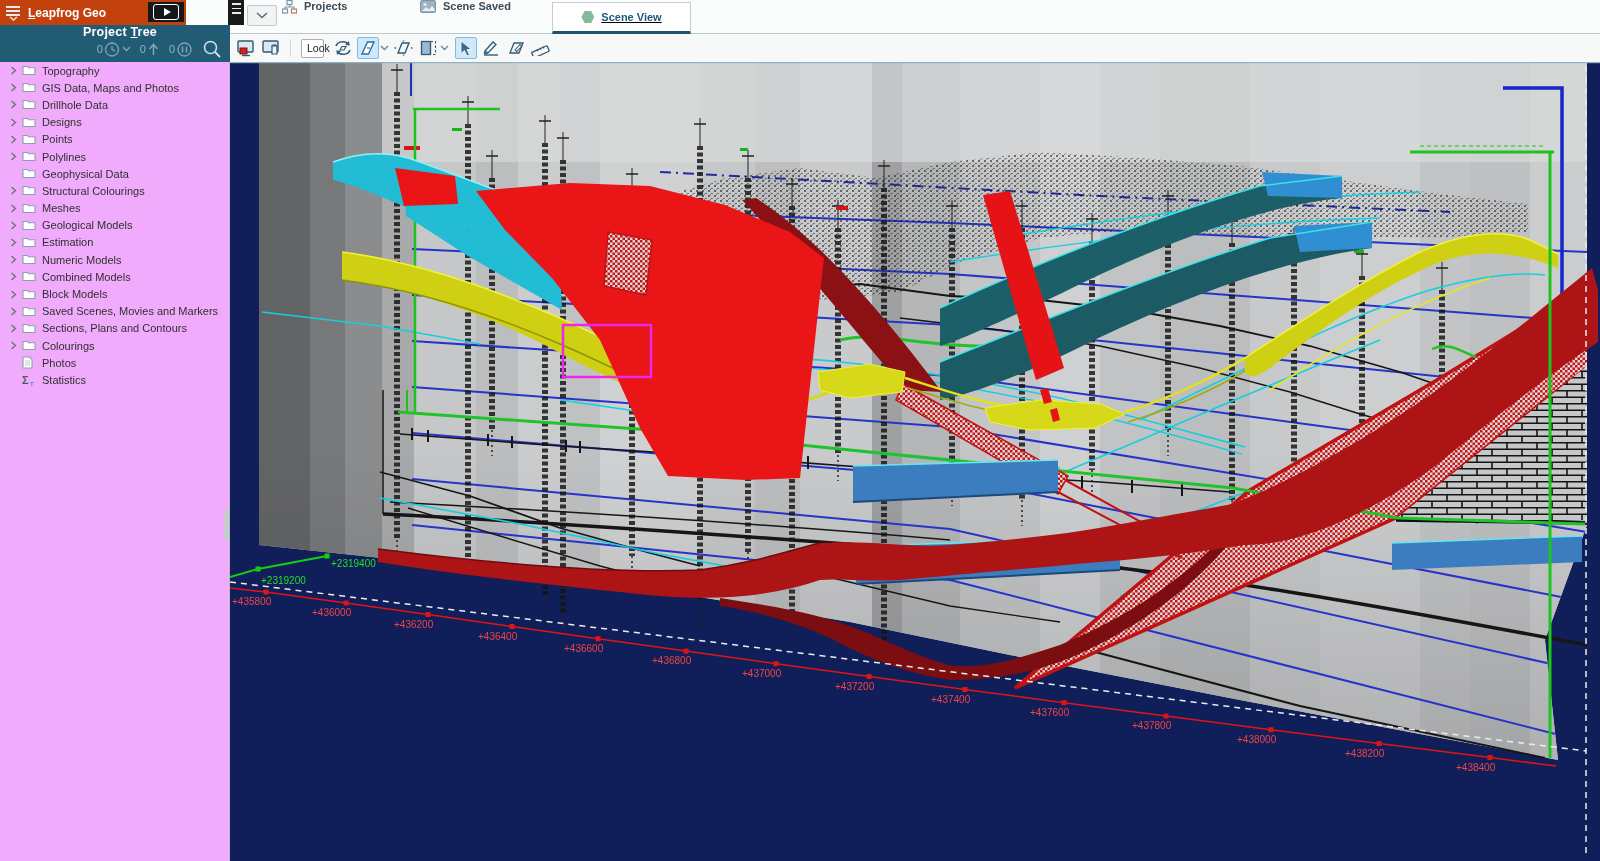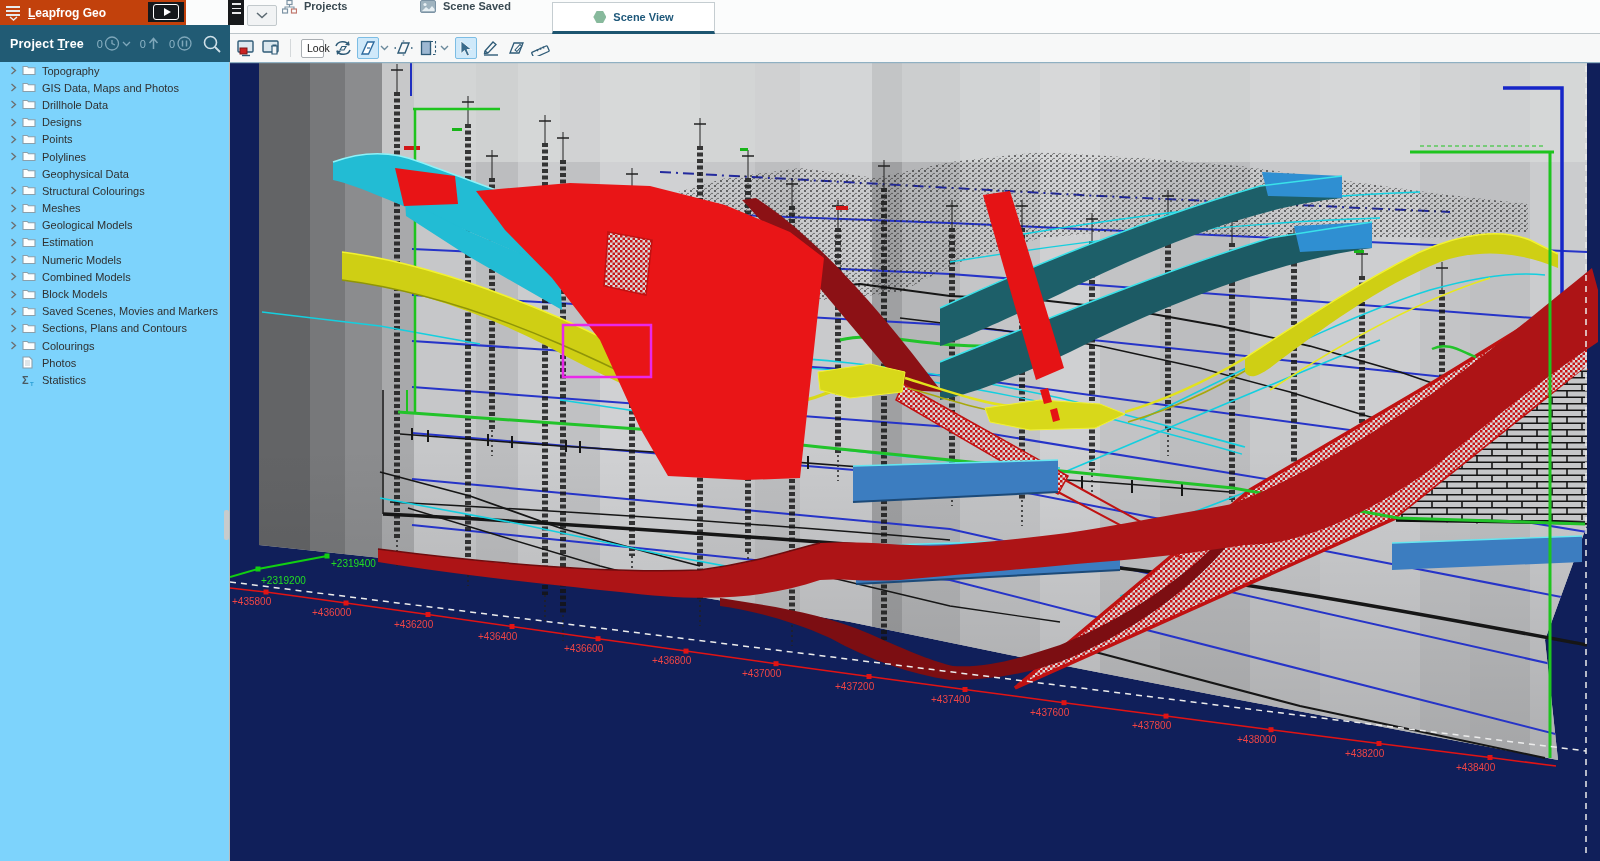--- a/index.html
+++ b/index.html
@@ -26,47 +26,47 @@
   
   .tabrow { position:absolute; left:186px; top:0; width:1414px; height:34px; background:#fbfcfc;
     border-bottom:1px solid #bcc5c9; }
   .minidark { position:absolute; left:42px; top:0; width:16px; height:25px; background:#17191b; }
   .minidark i { display:block; width:9px; height:1.5px; background:#e9e9e9; margin:3px auto 0; }
   .chevbox { position:absolute; left:61px; top:5px; width:30px; height:21px; background:#f1f3f4;
     border:1px solid #c2c9cc; border-radius:2px; display:flex; align-items:center; justify-content:center; }
   .tab { position:absolute; top:0; height:33px; display:flex; align-items:flex-start; gap:7px;
     font-size:11px; color:#3a4a52; cursor:default; }
   .tab .lbl { font-weight:bold; }
-  .tab-active { position:absolute; left:366px; top:2px; width:163px; height:32px; background:#fff;
+  .tab-active { position:absolute; left:366px; top:2px; width:139px; height:32px; background:#fff;
     border:1px solid #c5cdd1; border-bottom:3px solid #1d5570; display:flex; align-items:center;
-    justify-content:center; gap:7px; font-size:11px; }
+    justify-content:center; gap:7px; font-size:11px;text-decoration:underline; }
   .tab-active .lbl { color:#1e587a; font-weight:bold; }
   .hex { width:13px; height:13px; background:#87b99c; clip-path:polygon(25% 3%,75% 3%,100% 50%,75% 97%,25% 97%,0 50%); }
 
   
   .treehead { position:absolute; left:0; top:25px; width:230px; height:37px; background:#215b74;
-    display:flex; align-items:center; color:#fff; }
+    display:flex; align-items:center; color:#fff;flex-direction:column; }
   .treehead .t { font-size:12.5px; font-weight:bold; margin-left:10px; letter-spacing:.2px; }
   .treehead .t u { text-decoration:underline; }
   .th-ico { display:flex; align-items:center; margin-left:auto; gap:2px; color:#8db4c6; font-size:11px; }
   .th-ico .grp { display:flex; align-items:center; margin-right:7px; gap:1px; }
 
   
   .toolbar { position:absolute; left:230px; top:34px; width:1370px; height:28px; background:#f7f8f8;
     display:flex; align-items:center; }
   .tb-ico { width:22px; height:22px; margin-left:3px; display:flex; align-items:center; justify-content:center;
     border:1px solid transparent; border-radius:2px; }
   .tb-ico.hl { background:#cfe9fa; border-color:#7cbde4; }
   .tb-sep { width:1px; height:18px; background:#d4d8da; margin:0 6px 0 8px; }
   .lookbox { width:23px; height:19px; border:1px solid #a9aeb2; background:#fff; border-radius:2px;
     margin-left:4px; display:flex; align-items:center; font-size:10.5px; color:#222; padding-left:5px; gap:4px; }
   .tb-chev { margin-left:1px; display:flex; align-items:center; }
 
   
-  .treepanel { position:absolute; left:0; top:62px; width:230px; height:799px; background:#7dd3fc;
+  .treepanel { position:absolute; left:0; top:62px; width:230px; height:799px; background:#f0abfc;
     border-right:1px solid #b7bcbe; }
   .trow { display:flex; align-items:center; height:17.2px; font-size:11px; color:#303030; }
   .trow .chev { width:12px; margin-left:10px; display:flex; align-items:center; }
   .trow .tico { width:15px; margin-right:5px; display:flex; align-items:center; }
   .trow .noChev { width:12px; margin-left:10px; }
   .scrollthumb { position:absolute; left:-5px; top:448px; width:5px; height:30px; background:#c7cbcd; border-radius:2px; }
 
   
   .scene { position:absolute; left:230px; top:62px; width:1370px; height:799px; }
   svg text { font-family:"Liberation Sans", sans-serif; }

